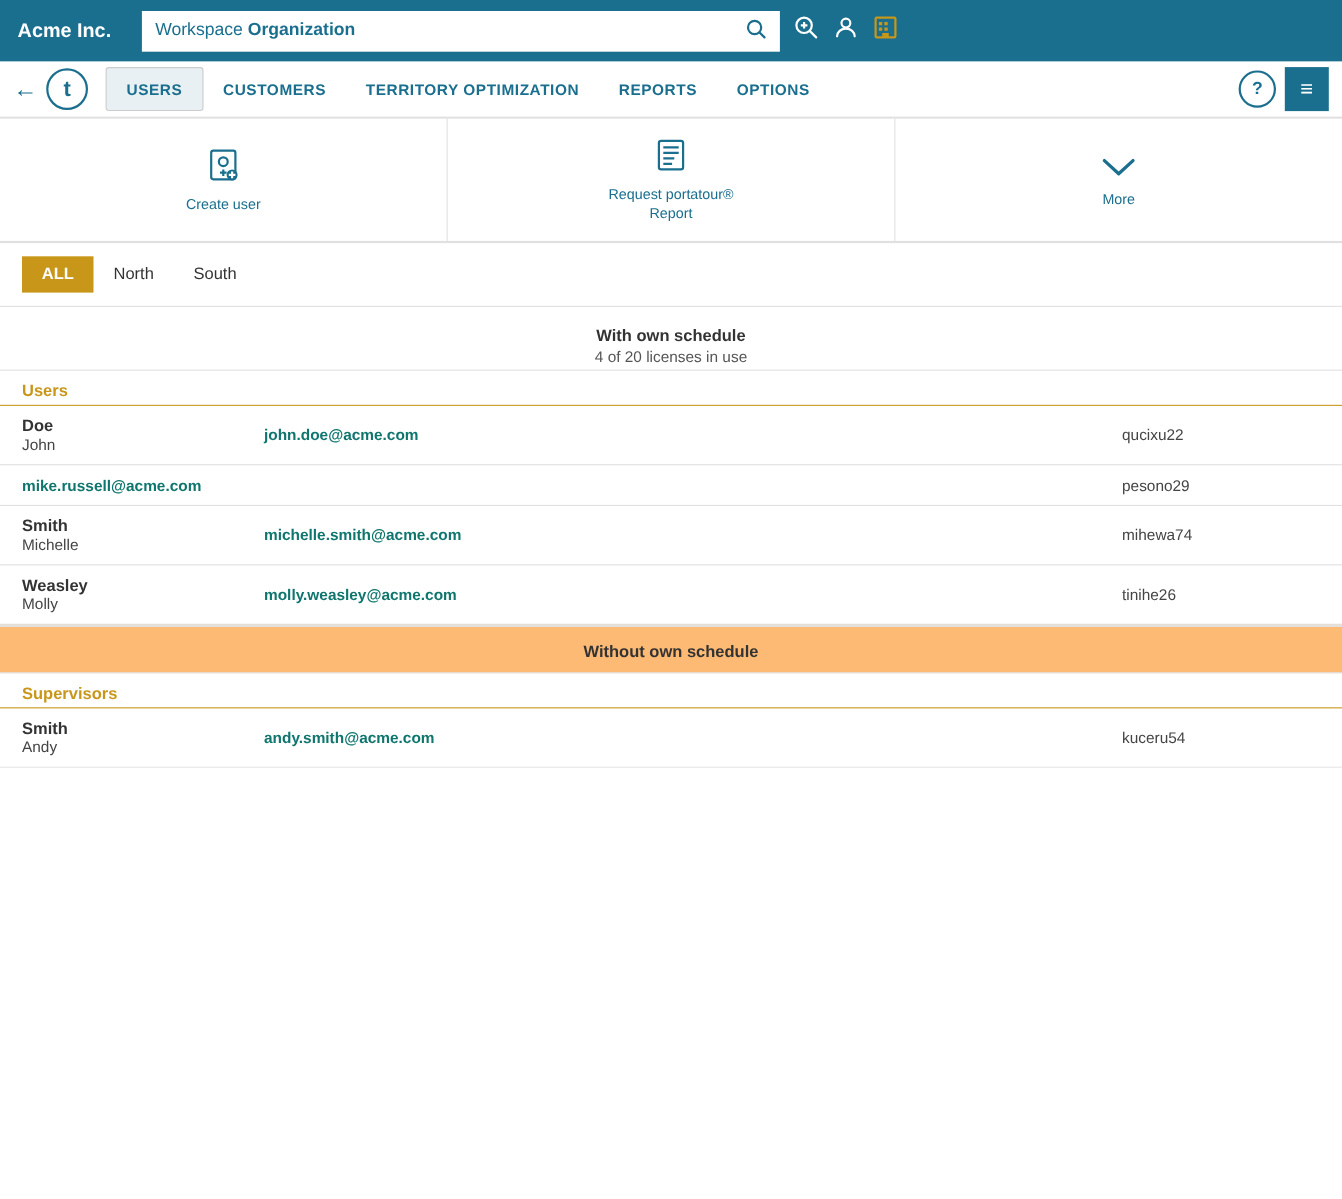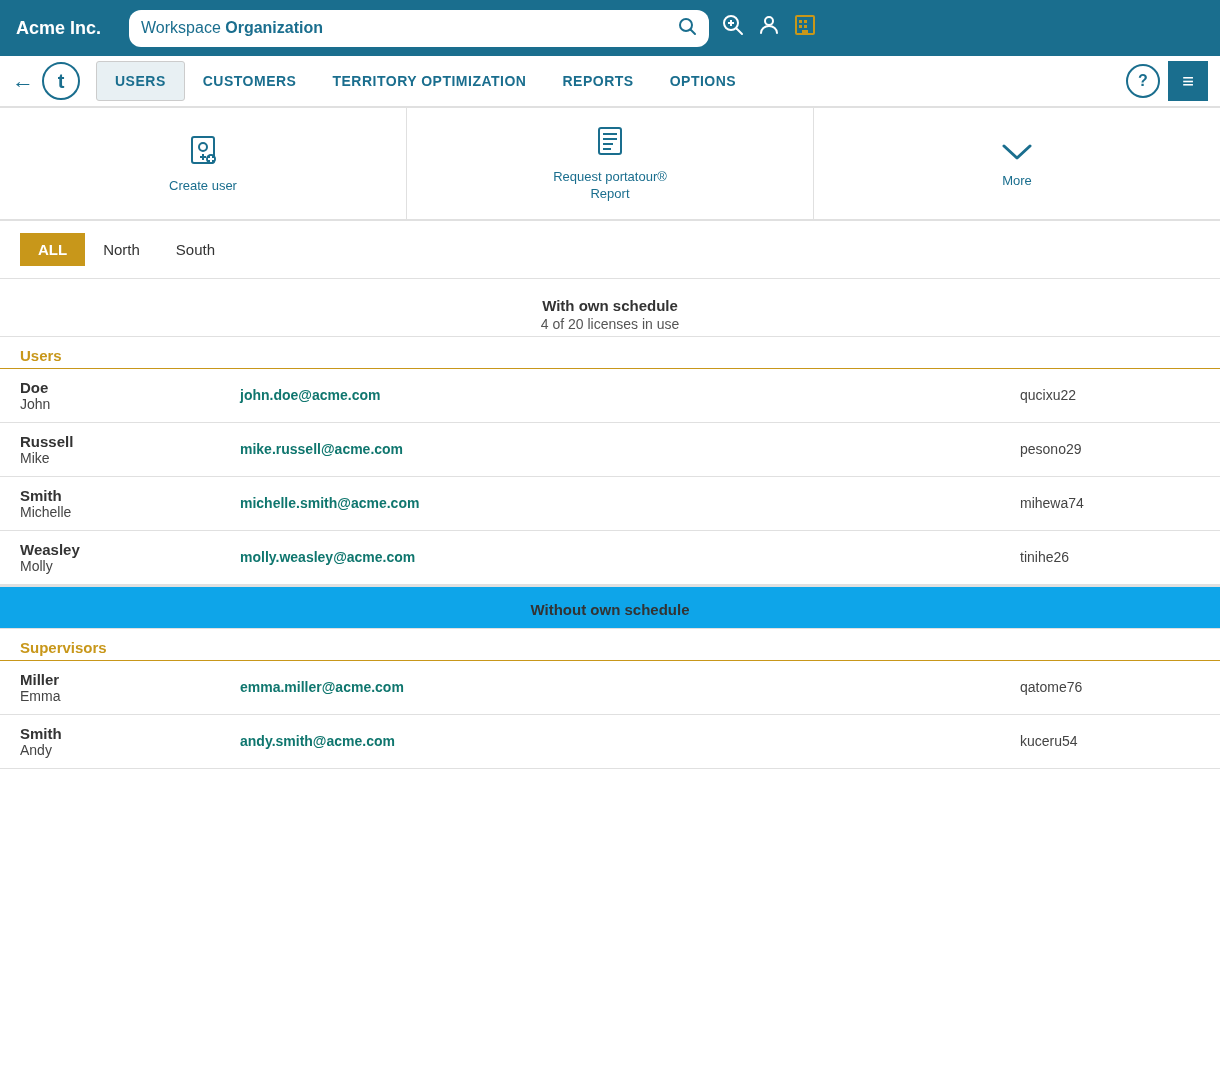--- a/index.html
+++ b/index.html
@@ -17,21 +17,21 @@
       color: #fff;
       font-size: 18px;
       font-weight: bold;
       margin-right: 28px;
       white-space: nowrap;
     }
     .search-bar {
       flex: 1;
       max-width: 580px;
       background: #fff;
-      border-radius: 12px;
+      border-radius: 0;
       display: flex;
       align-items: center;
       padding: 6px 12px;
       gap: 8px;
     }
     .search-bar input {
       border: none;
       outline: none;
       font-size: 16px;
       flex: 1;
@@ -237,21 +237,21 @@
       color: #444;
       text-align: left;
     }
 
     
     .without-schedule {
       text-align: center;
       padding: 14px 0 10px 0;
       border-top: 2px solid #e0e0e0;
       border-bottom: 1px solid #e0e0e0;
-      background: #0ea5e9;
+      background: #fdba74;
     }
     .without-schedule .title {
       font-weight: bold;
       font-size: 15px;
     }
   </style>
 </head>
 <body>
 
 <div class="top-header">
@@ -366,24 +366,20 @@
 <div>
   <div class="user-row">
     <div class="user-name-block">
       <div class="user-lastname">Doe</div>
       <div class="user-firstname">John</div>
     </div>
     <div class="user-email">john.doe@acme.com</div>
     <div class="user-username">qucixu22</div>
   </div>
   <div class="user-row">
-    <div class="user-name-block">
-      <div class="user-lastname">Russell</div>
-      <div class="user-firstname">Mike</div>
-    </div>
     <div class="user-email">mike.russell@acme.com</div>
     <div class="user-username">pesono29</div>
   </div>
   <div class="user-row">
     <div class="user-name-block">
       <div class="user-lastname">Smith</div>
       <div class="user-firstname">Michelle</div>
     </div>
     <div class="user-email">michelle.smith@acme.com</div>
     <div class="user-username">mihewa74</div>
@@ -400,27 +396,19 @@
 
 <div class="without-schedule">
   <div class="title">Without own schedule</div>
 </div>
 
 <div class="category-label">Supervisors</div>
 
 <div>
   <div class="user-row">
     <div class="user-name-block">
-      <div class="user-lastname">Miller</div>
-      <div class="user-firstname">Emma</div>
-    </div>
-    <div class="user-email">emma.miller@acme.com</div>
-    <div class="user-username">qatome76</div>
-  </div>
-  <div class="user-row">
-    <div class="user-name-block">
       <div class="user-lastname">Smith</div>
       <div class="user-firstname">Andy</div>
     </div>
     <div class="user-email">andy.smith@acme.com</div>
     <div class="user-username">kuceru54</div>
   </div>
 </div>
 
 </body></html>

